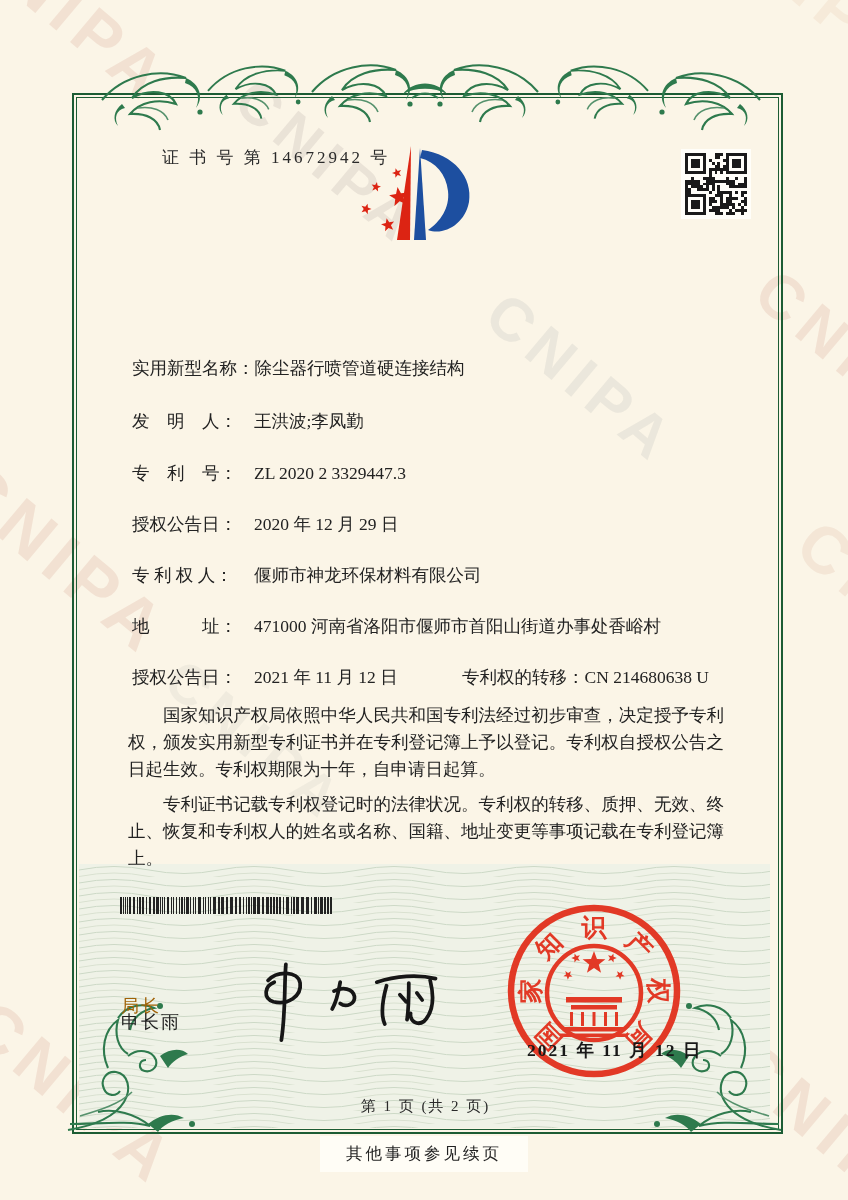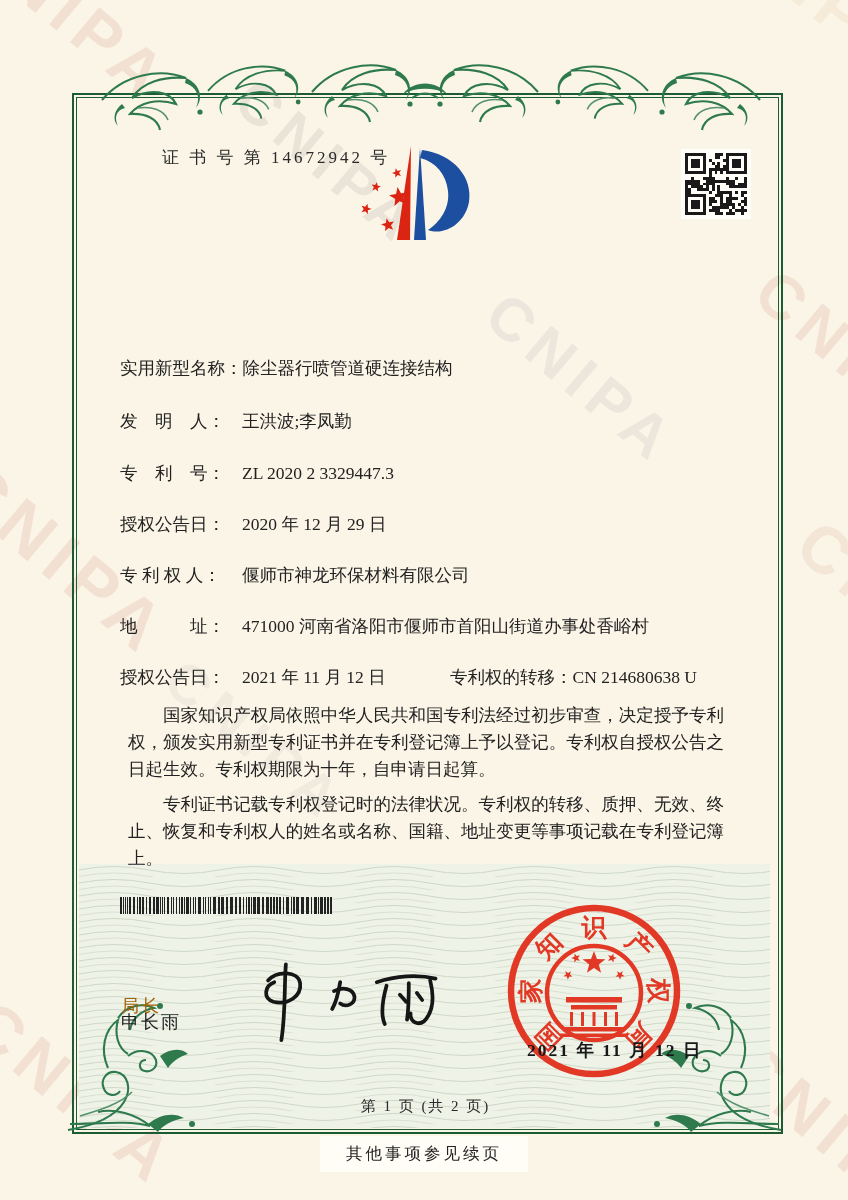--- a/index.html
+++ b/index.html
@@ -22,21 +22,21 @@
 
   .certno{position:absolute;left:120px;top:146px;font-size:17px;letter-spacing:3px;color:#2a2a2a;margin-left:42px;}
   .qrbox{position:absolute;left:681px;top:149px;width:70px;height:70px;background:#fffef9;
          display:flex;align-items:center;justify-content:center;}
   .qrbox svg{width:62px;height:62px;}
   .logo{position:absolute;left:342px;top:136px;width:160px;height:122px;}
   .title{position:absolute;left:0;top:256px;width:848px;text-align:center;
          font-size:40px;font-weight:700;letter-spacing:10px;color:#141414;}
 
   .fields{position:absolute;left:120px;top:356px;width:616px;font-size:17.5px;color:#222;}
-  .frow{position:absolute;left:0;white-space:nowrap;}
+  .frow{position:absolute;left:12px;white-space:nowrap;}
   .frow .lab{display:inline-block;min-width:122px;}
   .grant2{position:absolute;left:330px;top:0;}
 
   .body-text{position:absolute;left:120px;top:694px;width:612px;font-size:17.5px;
              line-height:27px;color:#222;text-align:justify;}
   .body-text p{margin:8px;text-indent:2em;}
 
   #barcode{position:absolute;left:120px;top:897px;width:218px;height:17px;
            overflow:hidden;white-space:nowrap;font-size:0;}
   #barcode span{display:inline-block;height:17px;background:#232323;vertical-align:top;}

